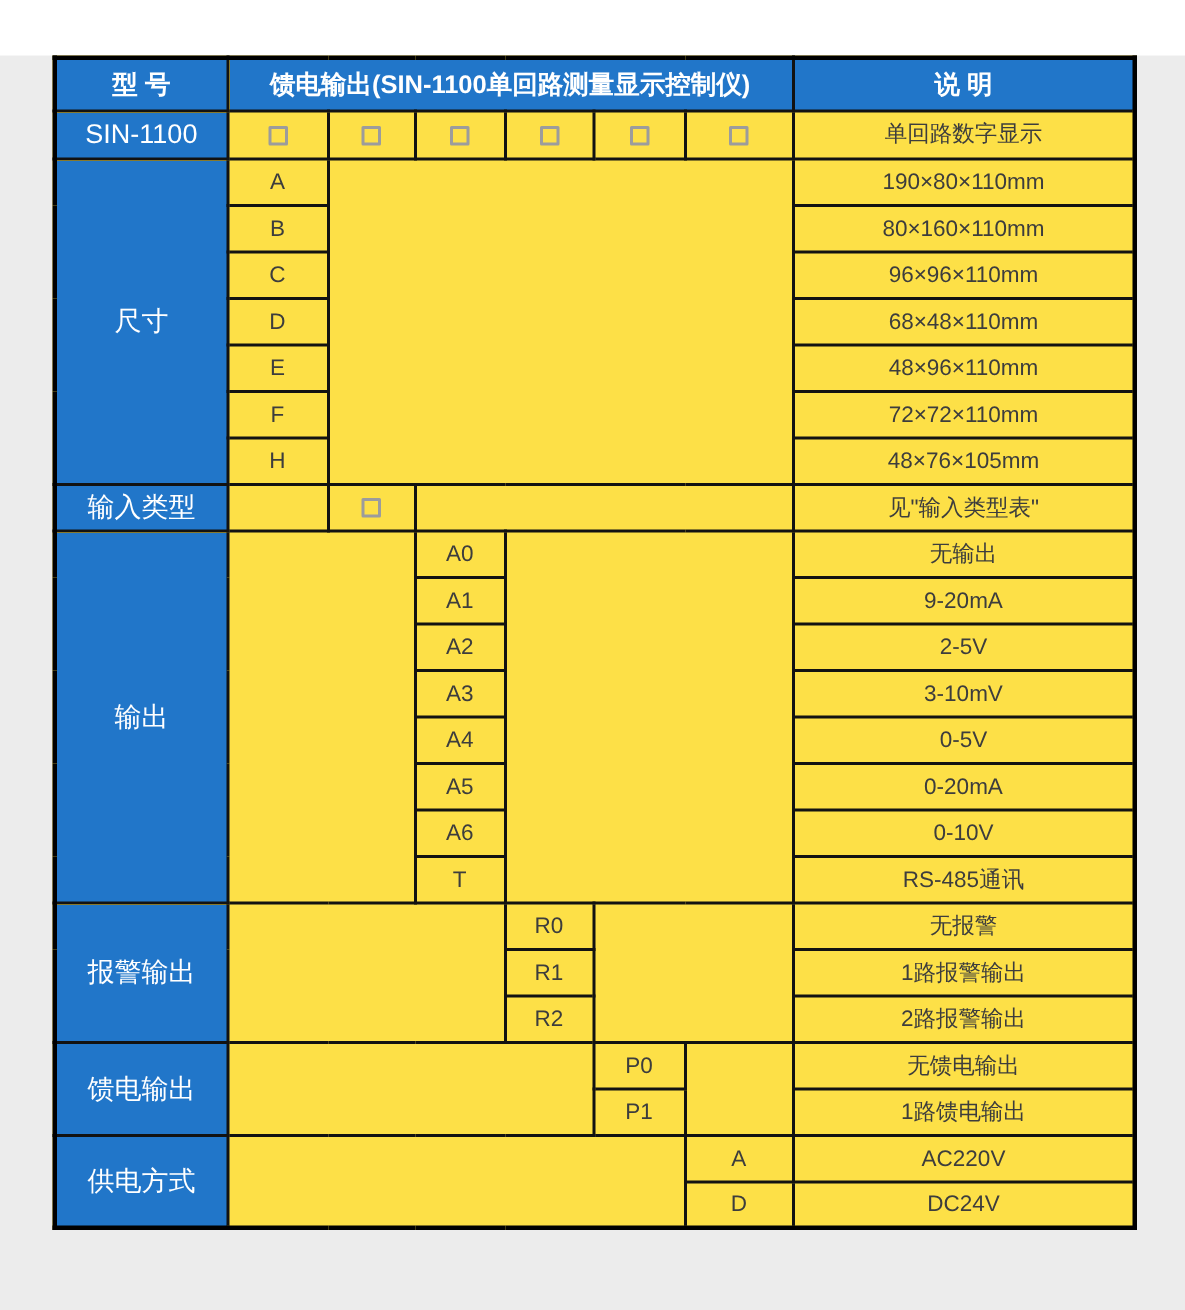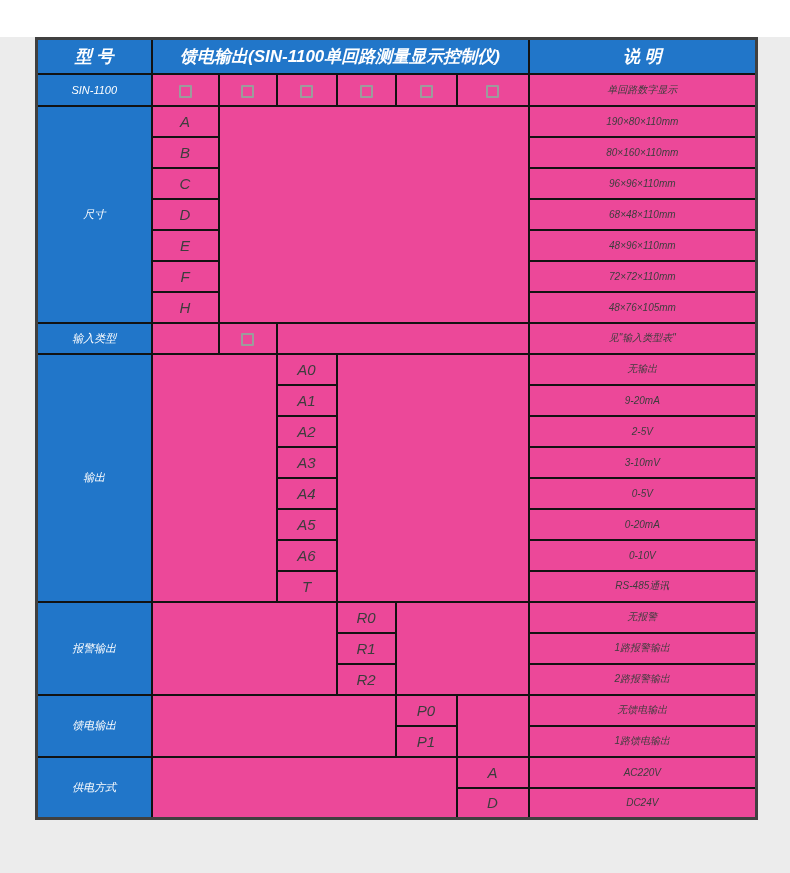--- a/index.html
+++ b/index.html
@@ -13,23 +13,22 @@
   .top-white {
     position: absolute; left: 0; top: 0;
     width: 790px; height: 37px;
     background: #ffffff;
   }
   table.spec {
     position: absolute; left: 35px; top: 37px;
     width: 720px;
     border-collapse: collapse;
     table-layout: fixed;
-    background: #ec4899;
-    border: 3px solid #404040;
-    font-style: italic;
+    background: #fde047;
+    border: 3px solid #000000;
   }
   td, th {
     border: 2px solid #121212;
     text-align: center;
     vertical-align: middle;
     font-size: 15px;
     color: #3d3d3d;
     overflow: hidden;
     white-space: nowrap;
     padding: 0;
@@ -39,24 +38,24 @@
   tr.model-row { height: 32px; }
   th {
     background: #2176c9;
     color: #ffffff;
     font-size: 17px;
     font-weight: bold;
   }
   td.blue {
     background: #2176c9;
     color: #ffffff;
-    font-size: 11px;
+    font-size: 18px;
     font-weight: normal;
   }
-  td.desc { font-size: 10px; }
+  td.desc { font-size: 15px; }
   td.code { font-size: 15px; }
   span.cb {
     display: inline-block;
     width: 13px; height: 13px;
     border: 2px solid #9c9c9c;
     border-radius: 1px;
     background: transparent;
     vertical-align: middle;
   }
 </style>

